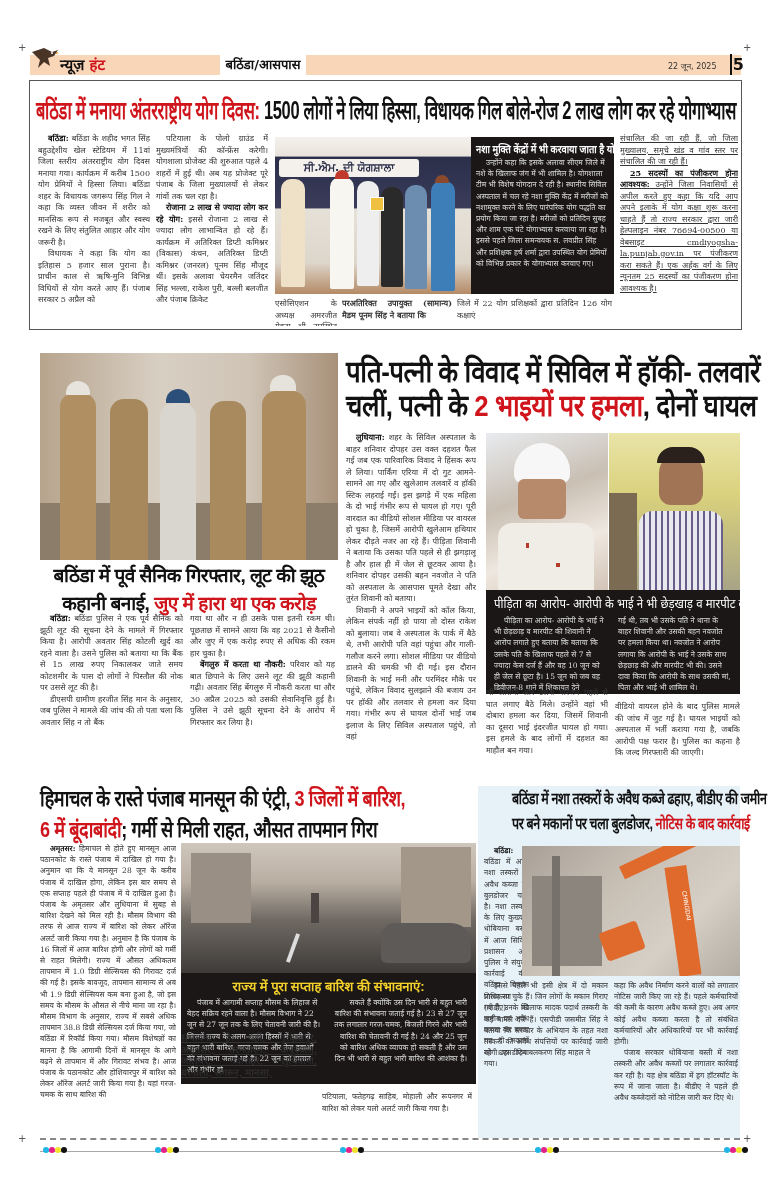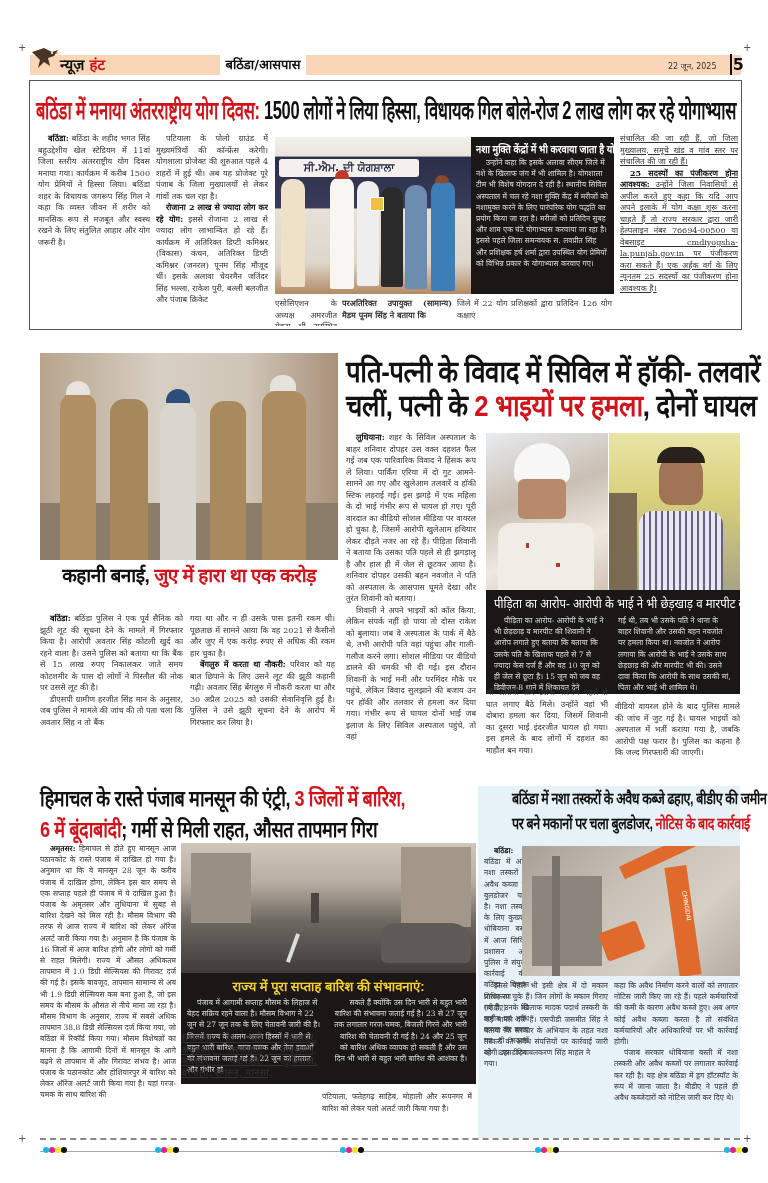--- a/index.html
+++ b/index.html
@@ -63,20 +63,21 @@
 </div>
 <div class="abs section-box">बठिंडा/आसपास</div>
 <div class="abs date">22 जून, 2025</div>
 <div class="abs pageno">5</div>
 
 <div class="abs box1"></div>
 <div class="abs headline h1"><span class="red">बठिंडा में मनाया अंतरराष्ट्रीय योग दिवस:</span><span> 1500 लोगों ने लिया हिस्सा, विधायक गिल बोले-रोज 2 लाख लोग कर रहे योगाभ्यास</span></div>
 
 <div class="col" style="left:38px;top:133px;width:112px;height:195px;">
   <p><b>बठिंडा:</b><span> बठिंडा के शहीद भगत सिंह बहुउद्देशीय खेल स्टेडियम में 11वां जिला स्तरीय अंतरराष्ट्रीय योग दिवस मनाया गया। कार्यक्रम में करीब 1500 योग प्रेमियों ने हिस्सा लिया। बठिंडा शहर के विधायक जगरूप सिंह गिल ने कहा कि व्यस्त जीवन में शरीर को मानसिक रूप से मजबूत और स्वस्थ रखने के लिए संतुलित आहार और योग जरूरी है।</span></p>
+  <p>विधायक ने कहा कि योग का इतिहास 5 हजार साल पुराना है। प्राचीन काल से ऋषि-मुनि विभिन्न विधियों से योग करते आए हैं। पंजाब सरकार 5 अप्रैल को</p>
 </div>
 <div class="col" style="left:156px;top:133px;width:112px;height:195px;">
   <p>पटियाला के पोलो ग्राउंड में मुख्यमंत्रियों की कॉन्फ्रेंस करेगी। योगशाला प्रोजेक्ट की शुरुआत पहले 4 शहरों में हुई थी। अब यह प्रोजेक्ट पूरे पंजाब के जिला मुख्यालयों से लेकर गांवों तक चल रहा है।</p>
   <p><b>रोजाना 2 लाख से ज्यादा लोग कर रहे योग:</b><span> इससे रोजाना 2 लाख से ज्यादा लोग लाभान्वित हो रहे हैं। कार्यक्रम में अतिरिक्त डिप्टी कमिश्नर (विकास) कंचन, अतिरिक्त डिप्टी कमिश्नर (जनरल) पूनम सिंह मौजूद थीं। इसके अलावा चेयरमैन जतिंदर सिंह भल्ला, राकेश पुरी, बल्ली बलजीत और पंजाब क्रिकेट</span></p>
 </div>
 
 <div class="photo" style="left:275px;top:137px;width:196px;height:157px;background:linear-gradient(#f4f1ec 0%,#e8e3dc 12%,#2b2f4a 13%,#3a3c5a 45%,#e6e1d8 46%,#ddd6cb 80%,#b48a66 100%);">
   <div style="position:absolute;left:4px;top:22px;width:140px;height:18px;background:#f4f1ec;border-radius:3px;font-family:'DejaVu Sans',sans-serif;font-size:11px;font-weight:bold;color:#2b2f4a;text-align:center;line-height:18px;">ਸੀ.ਐਮ. ਦੀ ਯੋਗਸ਼ਾਲਾ</div>
   <div style="position:absolute;left:6px;top:42px;width:24px;height:108px;background:#efe1c8;border-radius:10px 10px 2px 2px;"></div>
   <div style="position:absolute;left:55px;top:40px;width:24px;height:112px;background:#f8f6f0;border-radius:10px 10px 2px 2px;"></div>
@@ -109,20 +110,21 @@
   <div style="position:absolute;left:26px;top:28px;width:24px;height:14px;background:#e7e4dd;border-radius:12px 12px 0 0;"></div>
   <div style="position:absolute;left:70px;top:46px;width:38px;height:161px;background:#a7885c;border-radius:14px 14px 0 0;"></div>
   <div style="position:absolute;left:120px;top:50px;width:36px;height:157px;background:#d9d6cf;border-radius:14px 14px 0 0;"></div>
   <div style="position:absolute;left:126px;top:36px;width:24px;height:14px;background:#2c4f7a;border-radius:12px 12px 0 0;"></div>
   <div style="position:absolute;left:170px;top:48px;width:36px;height:159px;background:#a98a5e;border-radius:14px 14px 0 0;"></div>
   <div style="position:absolute;left:222px;top:38px;width:44px;height:169px;background:#ad8d60;border-radius:14px 14px 0 0;"></div>
   <div style="position:absolute;left:230px;top:22px;width:26px;height:16px;background:#e6e3dc;border-radius:12px 12px 0 0;"></div>
 </div>
 
 <div class="abs headline h3" style="left:40px;top:562px;width:298px;text-align:center;">
+  <div>बठिंडा में पूर्व सैनिक गिरफ्तार, लूट की झूठ</div>
   <div><span>कहानी बनाई, </span><span class="red">जुए में हारा था एक करोड़</span></div>
 </div>
 <div class="col" style="left:40px;top:613px;width:143px;height:150px;">
   <p><b>बठिंडा:</b><span> बठिंडा पुलिस ने एक पूर्व सैनिक को झूठी लूट की सूचना देने के मामले में गिरफ्तार किया है। आरोपी अवतार सिंह कोटली खुर्द का रहने वाला है। उसने पुलिस को बताया था कि बैंक से 15 लाख रुपए निकालकर जाते समय कोटशमीर के पास दो लोगों ने पिस्तौल की नोक पर उससे लूट की है।</span></p>
   <p>डीएसपी ग्रामीण हरजीत सिंह मान के अनुसार, जब पुलिस ने मामले की जांच की तो पता चला कि अवतार सिंह न तो बैंक</p>
 </div>
 <div class="col" style="left:190px;top:613px;width:145px;height:150px;">
   <p style="text-indent:0">गया था और न ही उसके पास इतनी रकम थी। पूछताछ में सामने आया कि वह 2021 से कैसीनो और जुए में एक करोड़ रुपए से अधिक की रकम हार चुका है।</p>
   <p><b>बेंगलुरु में करता था नौकरी:</b><span> परिवार को यह बात छिपाने के लिए उसने लूट की झूठी कहानी गढ़ी। अवतार सिंह बेंगलुरु में नौकरी करता था और 30 अप्रैल 2025 को उसकी सेवानिवृत्ति हुई है। पुलिस ने उसे झूठी सूचना देने के आरोप में गिरफ्तार कर लिया है।</span></p>
 </div>

